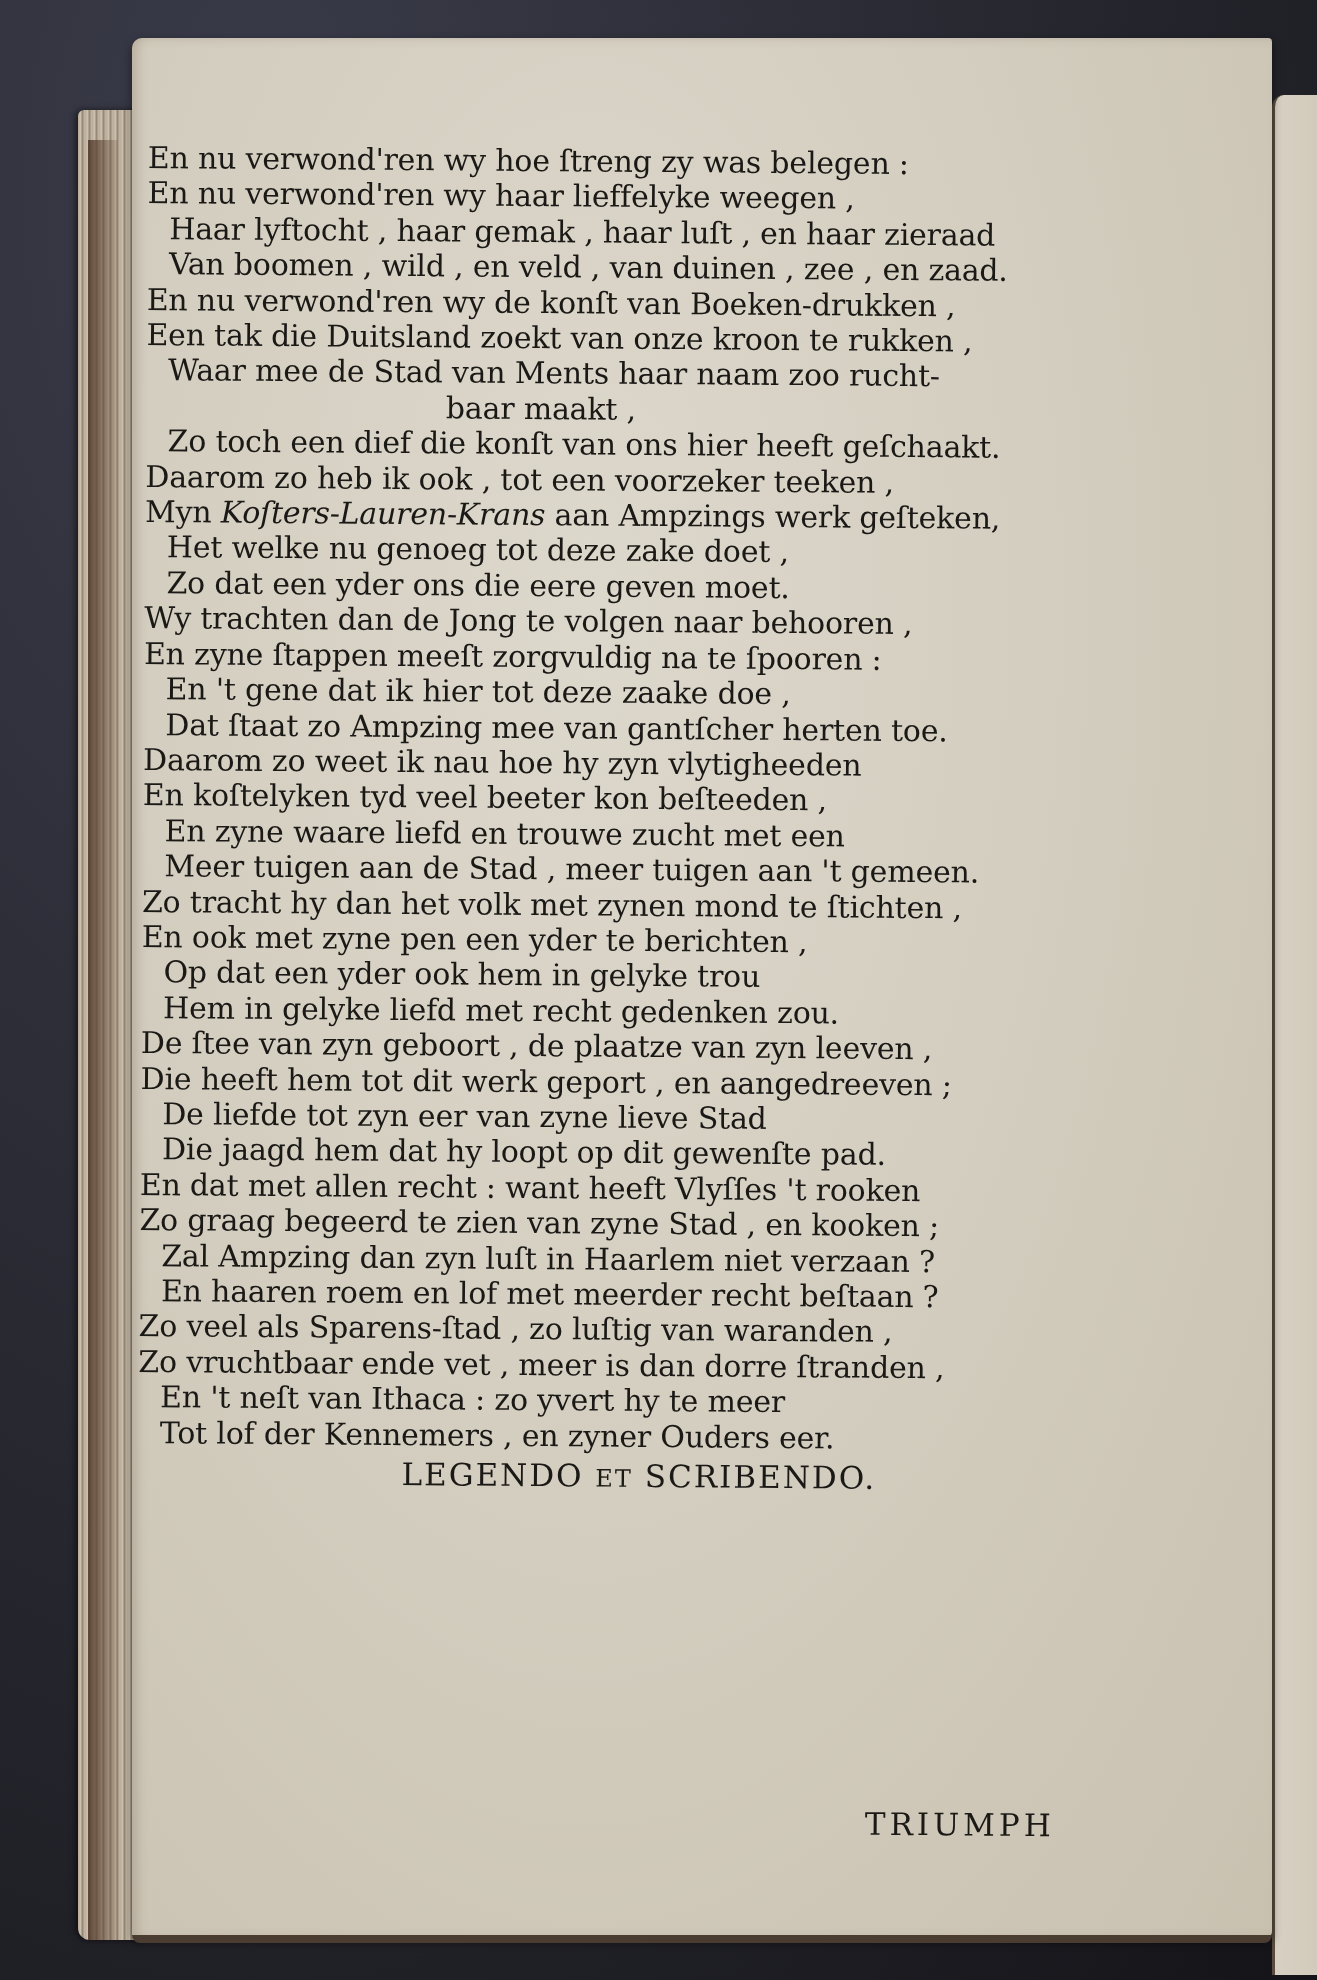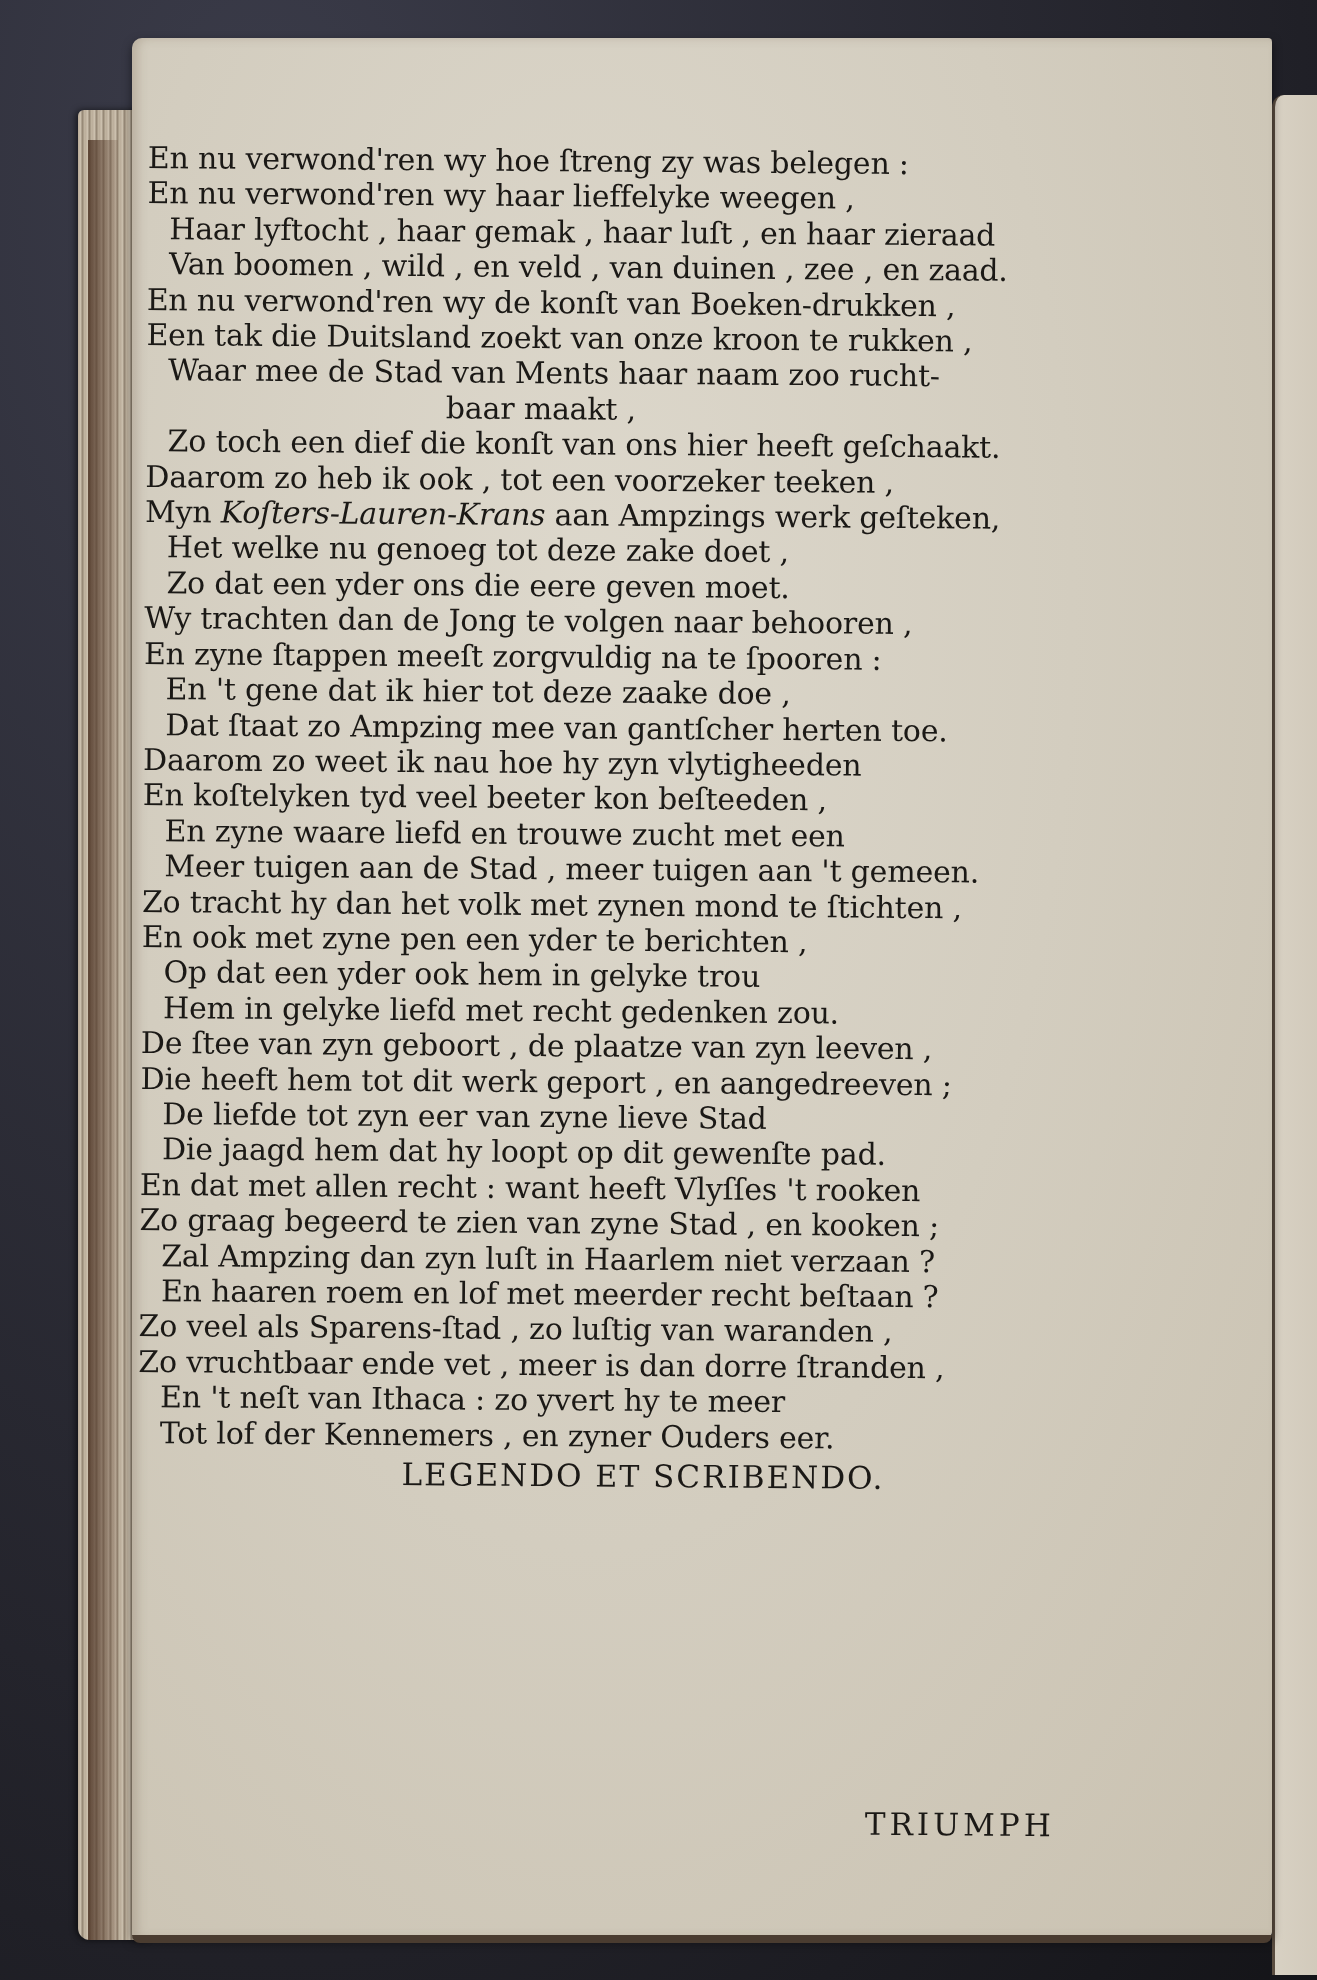--- a/index.html
+++ b/index.html
@@ -54,21 +54,21 @@
     white-space: nowrap;
     letter-spacing: -0.2px;
   }
   .line.indent { padding-left: 22px; }
   .line.indent2 { padding-left: 300px; }
   .line .it { font-style: italic; }
   .motto {
     font-size: 31px; line-height: 40px; letter-spacing: 2px;
     padding-left: 264px; white-space: nowrap; margin-top: 2px;
   }
-  .motto .small { font-size: 30px; letter-spacing: 2px; }
+  .motto .small { font-size: 24px; letter-spacing: 2px; }
   .catchword {
     font-size: 31px; letter-spacing: 4px;
     position: absolute; left: 730px; top: 1660px; white-space: nowrap;
   }
 </style>
 </head>
 <body>
 
 <div class="backdrop"></div>
 <div class="page-stack"></div>

